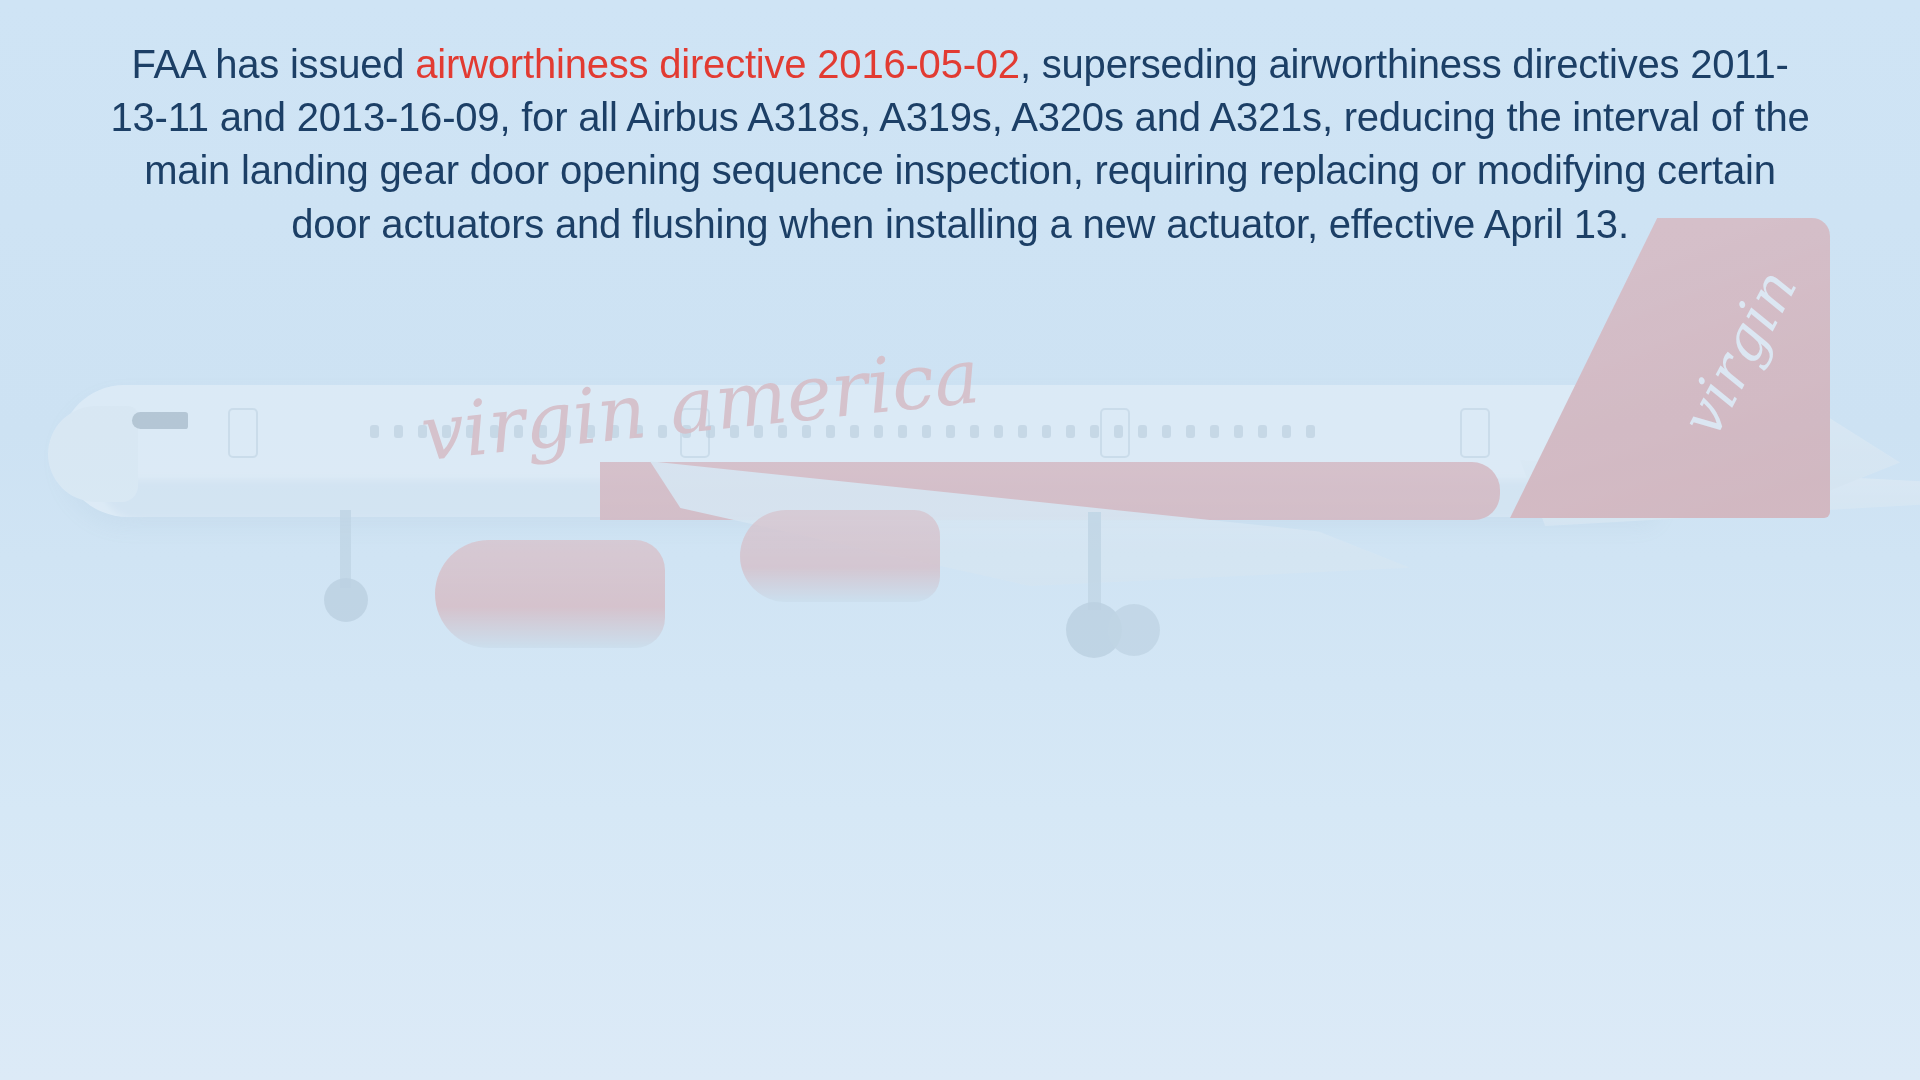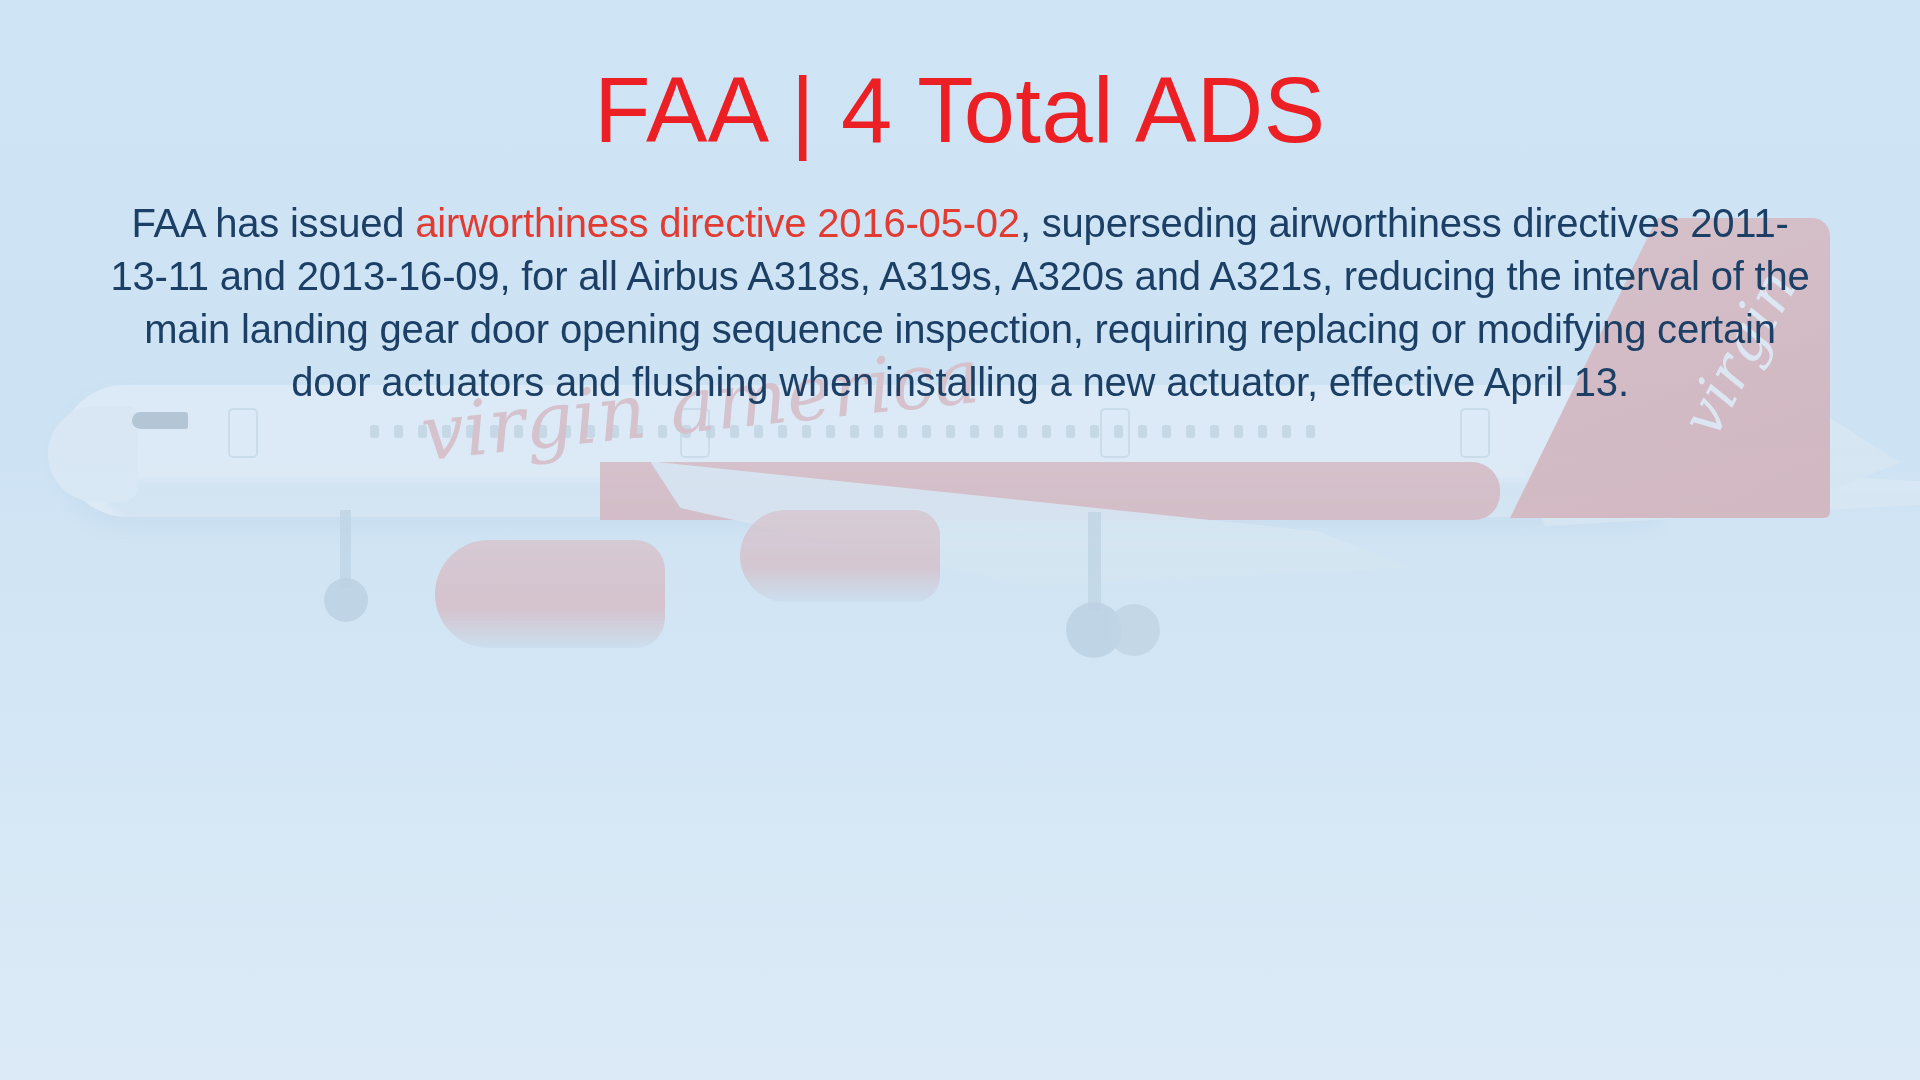--- a/index.html
+++ b/index.html
@@ -331,20 +331,19 @@
       <div class="gear gear-wheel-2b"></div>
 
       <div class="h-stab"></div>
       <div class="tail-cone"></div>
       <div class="tailfin"></div>
       <div class="virgin-tail-text">virgin</div>
     </div>
   </div>
 
   <div class="content">
-    <h1 class="title">FAA | 4 Total ADS</h1>
 
     <p class="body-text">
       <span>FAA has issued </span><span class="hl">airworthiness directive 2016-05-02</span><span>, superseding airworthiness directives 2011-13-11 and 2013-16-09, for all Airbus A318s, A319s, A320s and A321s, reducing the interval of the main landing gear door opening sequence inspection, requiring replacing or modifying certain door actuators and flushing when installing a new actuator, effective April 13.</span>
     </p>
   </div>
 
 </div>
 
 </body></html>

